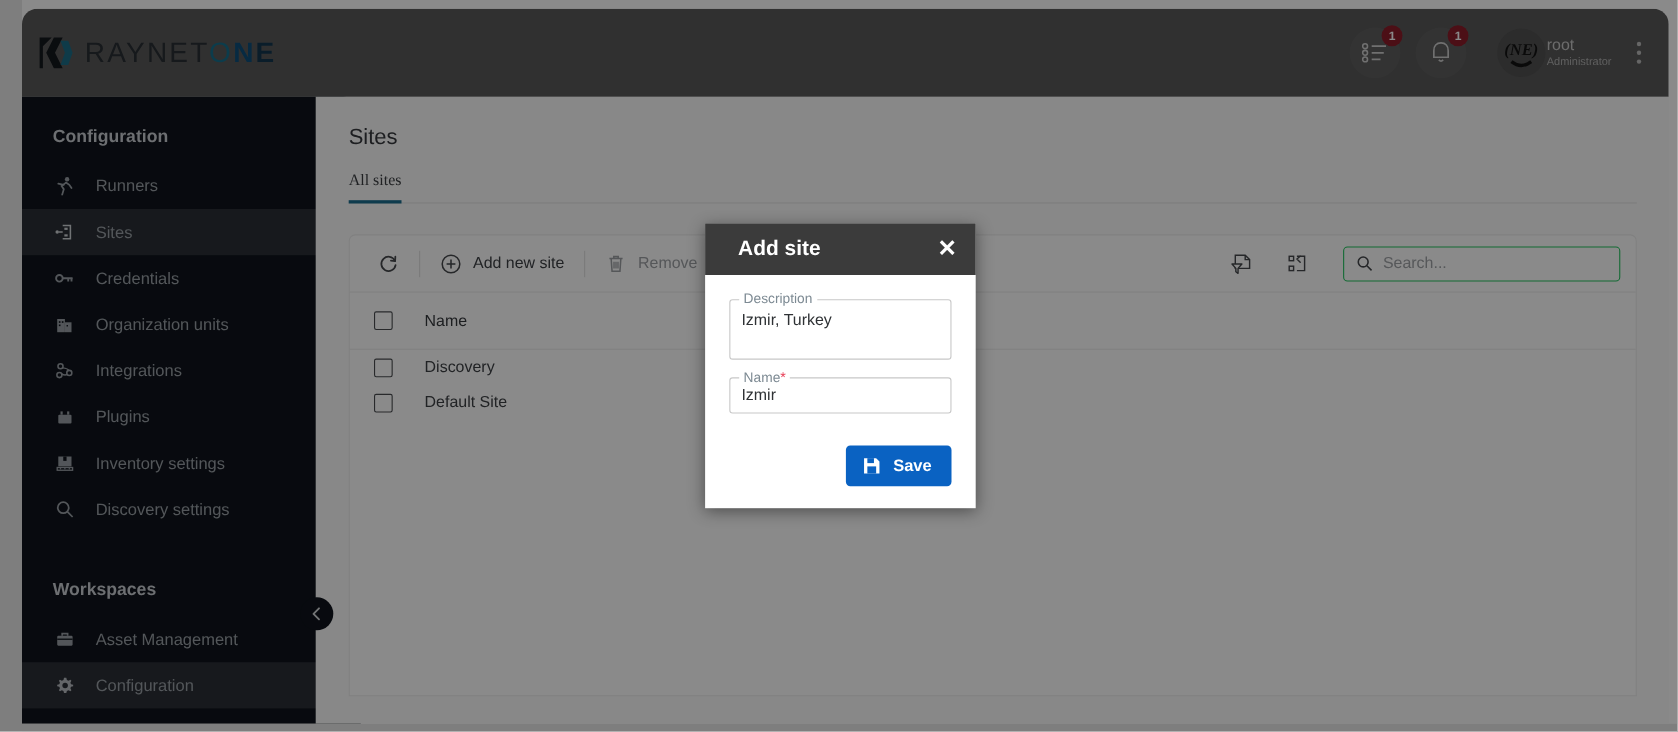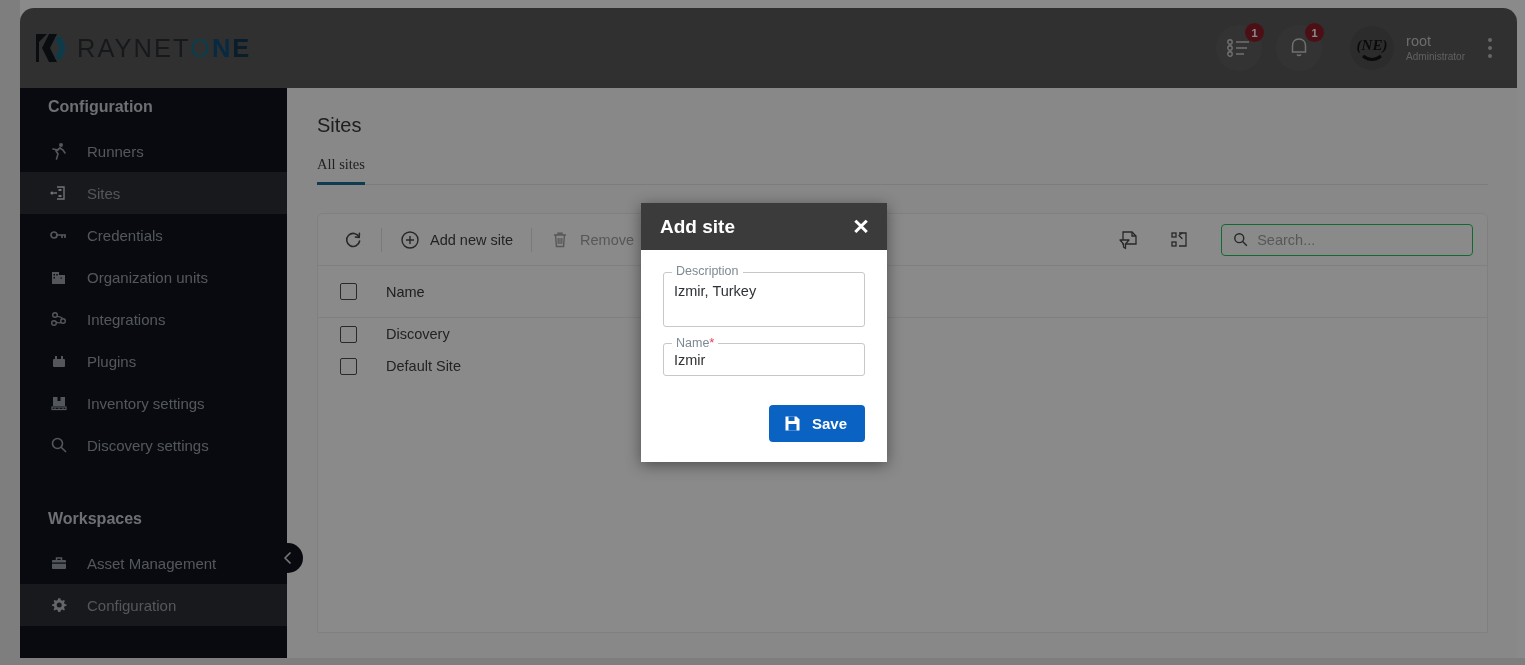--- a/index.html
+++ b/index.html
@@ -61,37 +61,38 @@
     min-width: 19px; height: 19px; border-radius: 10px;
     background: #8c1d2a; color: #fff;
     font-size: 11px; font-weight: 700;
     display: flex; align-items: center; justify-content: center;
     padding: 0 5px;
   }
   #user-block { display: flex; align-items: center; margin-left: 14px; }
   #avatar {
     width: 44px; height: 44px; border-radius: 50%;
     background: #555; display:flex; justify-content:center;
-    overflow: hidden; margin-right: 12px;
+    overflow: hidden; margin-right: 1px;
   }
   #user-text { line-height: 1.22; }
   #user-name { font-size: 14.5px; color: #c7c7c7; }
   #user-role { font-size: 10px; color: #b0b0b0; }
   #kebab {
     width: 26px; height: 40px; margin-left: 12px;
     display:flex; flex-direction:column; align-items:center; justify-content:center; gap:4px;
   }
   #kebab i { width: 4px; height: 4px; border-radius: 50%; background: #bdbdbd; display:block; }
 
   
   #sidebar {
     position: absolute; left: 0; top: 80px;
     width: 308px; height: 570px;
     background: #0f141c;
     border-top-right-radius: 16px;
+    padding-top: 18px;
   }
   .side-heading {
     font-size: 16px; font-weight: 700; color: #c9cdd2;
     padding: 10px 0 14px 28px;
   }
   .side-item {
     display: flex; align-items: center;
     height: 42px; padding-left: 28px; gap: 17px;
     color: #9aa0a6; font-size: 15px;
   }
@@ -177,21 +178,21 @@
     position: absolute; left: 641px; top: 203px;
     width: 246px; height: 259px;
     background: #ffffff;
     box-shadow: 0 3px 14px rgba(0,0,0,0.45);
     z-index: 25;
     display: flex; flex-direction: column;
   }
   #modal-header {
     height: 47px; background: #3b3b3b;
     display: flex; align-items: center;
-    padding: 0 13px 0 19px;
+    padding: 0 13px 0 30px;
   }
   #modal-title { color: #ffffff; font-size: 19px; font-weight: 700; }
   #modal-close {
     margin-left: auto; color: #ffffff; font-size: 21px; font-weight: 700;
     width: 26px; height: 26px; display:flex; align-items:center; justify-content:center;
   }
   #modal-body { padding: 22px 22px 0 22px; flex: 1; }
   .field { position: relative; margin-bottom: 16px; }
   .field-box {
     border: 1px solid #c8c8c8; border-radius: 3px;

